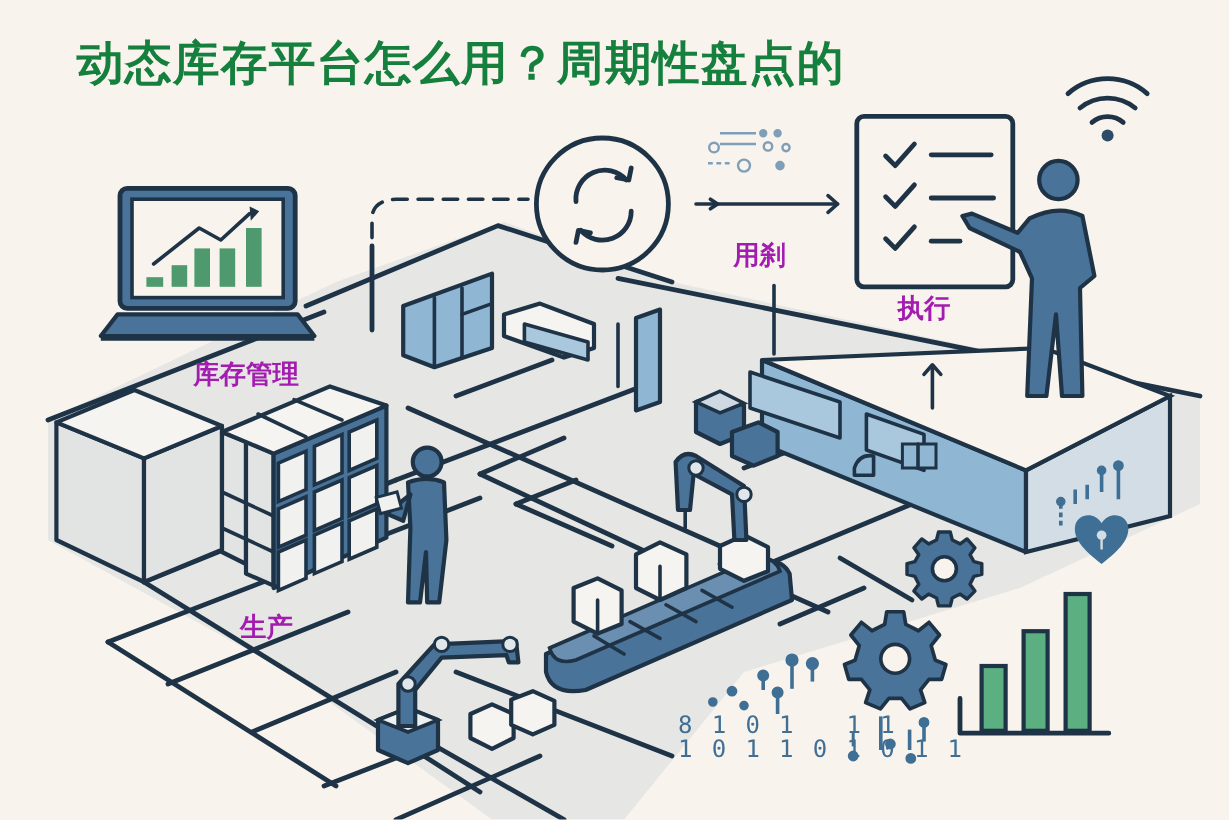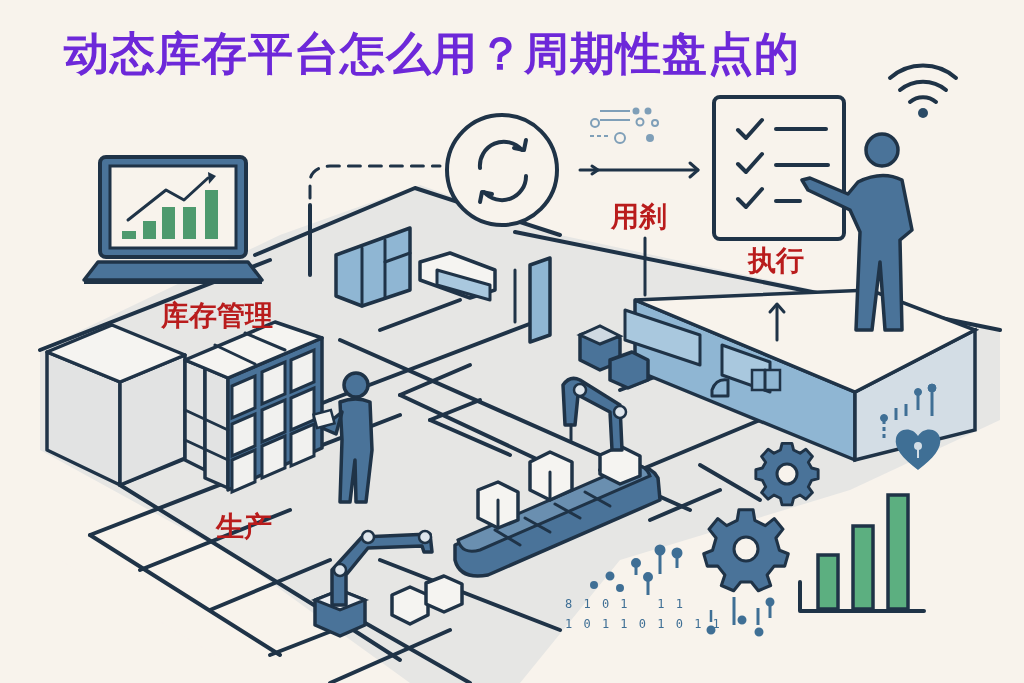--- a/index.html
+++ b/index.html
@@ -5,30 +5,30 @@
   html, body { margin: 0; padding: 0; }
   body {
     width: 1024px; height: 683px; overflow: hidden;
     background: #f8f3ec;
     font-family: "DejaVu Sans", "Liberation Sans", sans-serif;
     position: relative;
   }
   .canvas { position: absolute; left: 0; top: 0; width: 1024px; height: 683px; }
   .title {
     position: absolute; left: 64px; top: 30px;
-    color: #6d28d9; font-weight: bold; font-size: 45px; line-height: 48px;
+    color: #15803d; font-weight: bold; font-size: 39px; line-height: 48px;
     letter-spacing: 1px; margin: 0;
     font-family: "DejaVu Sans", sans-serif;
   }
   .label {
-    position: absolute; color: #b91c1c; font-weight: bold; font-size: 28px;
+    position: absolute; color: #a21caf; font-weight: bold; font-size: 22px;
     font-family: "DejaVu Sans", sans-serif; white-space: nowrap;
   }
   .binary {
-    position: absolute; color: #3f6f95; font-size: 12px; font-family: "DejaVu Sans Mono", monospace;
+    position: absolute; color: #3f6f95; font-size: 20px; font-family: "DejaVu Sans Mono", monospace;
     letter-spacing: 2px; line-height: 20px; white-space: pre;
   }
 </style>
 </head>
 <body>
 
 <svg class="canvas" viewBox="0 0 1024 683" xmlns="http://www.w3.org/2000/svg">
   <defs>
     <style>
       .ink { stroke: #1f3347; stroke-width: 4; fill: none; stroke-linejoin: round; stroke-linecap: round; }
@@ -301,18 +301,18 @@
     <circle cx="770" cy="602" r="3"></circle>
       <line x1="770" y1="602" x2="770" y2="618"></line>
   </g>
 </svg>
 
 <h1 class="title">
   <span>动态库存平台怎么用？周期性盘点的</span><br>
 </h1>
 
 <div class="label" style="left:117px; top:297px;margin-left:44px;">库存管理</div>
-<div class="label" style="left:200px; top:508px;margin-left:16px;">生产</div>
+<div class="label" style="left:200px; top:508px;">生产</div>
 <div class="label" style="left:611px; top:198px;">用刹</div>
 <div class="label" style="left:748px; top:242px;">执行</div>
 
 <div class="binary" style="left:565px; top:594px;"><span>8 1 0 1   1 1</span>
 <span>1 0 1 1 0 1 0 1 1</span></div>
 
 </body></html>

